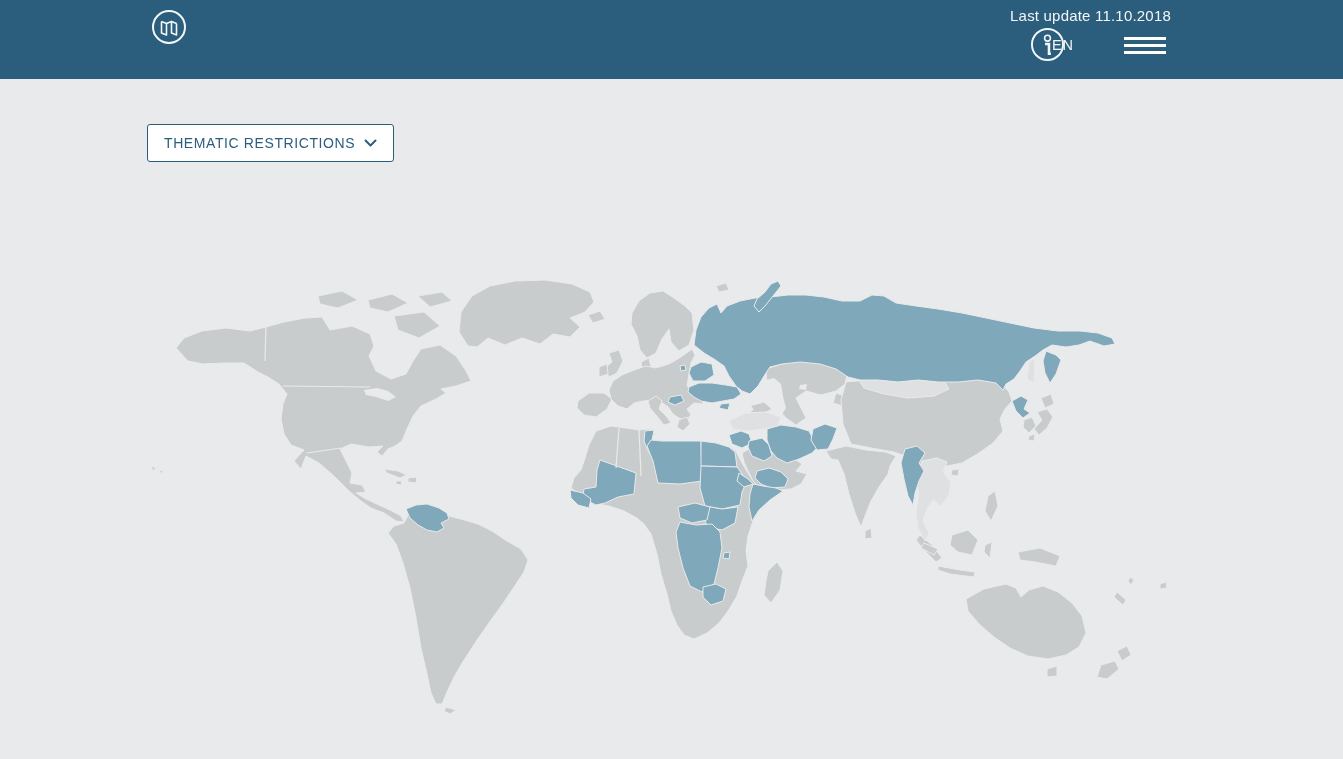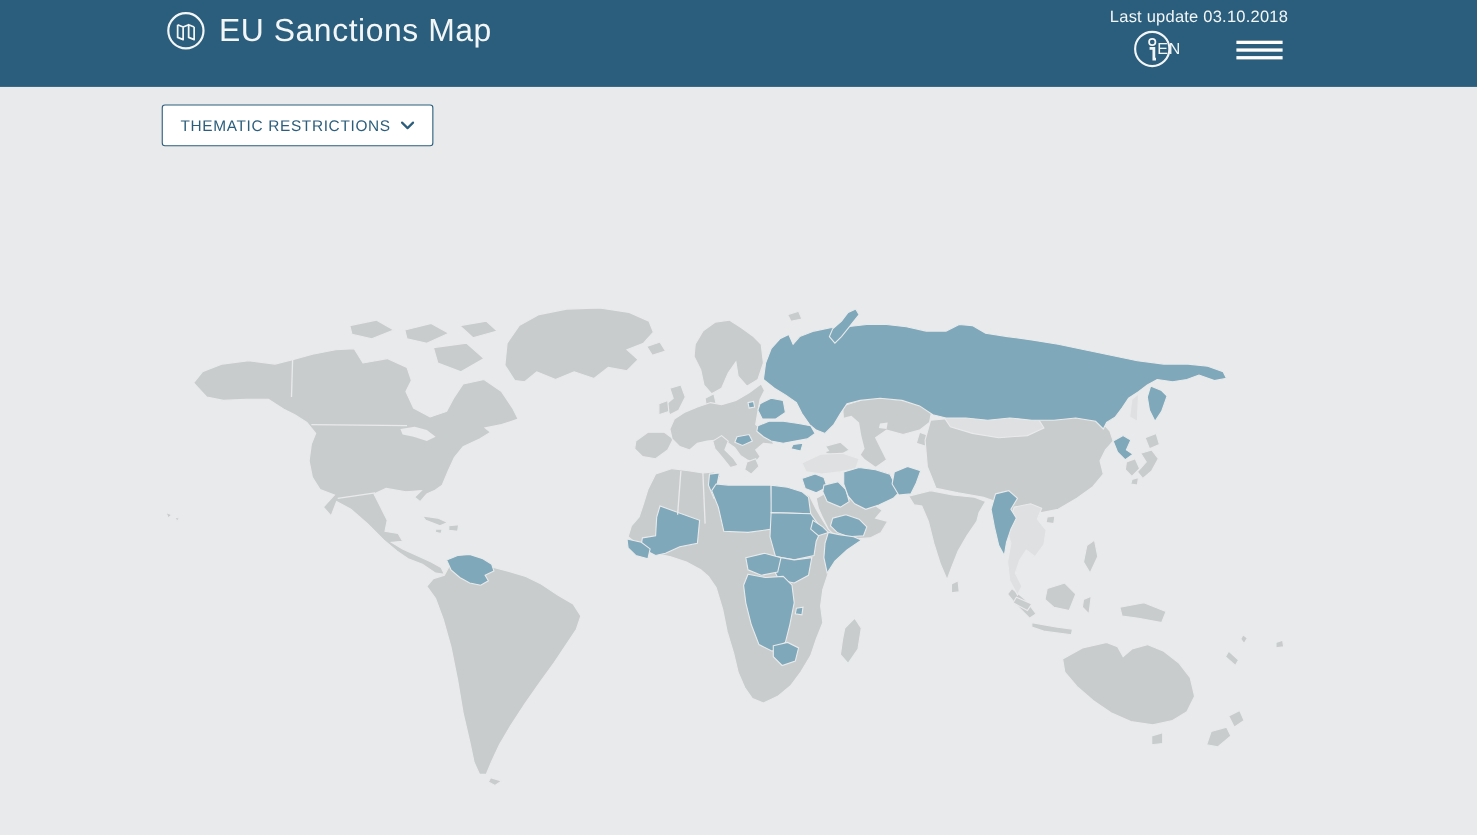--- a/index.html
+++ b/index.html
@@ -26,21 +26,21 @@
   .info-btn{position:absolute;left:1030px;top:27px;width:35px;height:35px;cursor:pointer;}
   .lang{
     position:absolute;left:1052px;top:37px;color:var(--header-text,#f3f6f7);
     font-size:14.5px;letter-spacing:.8px;cursor:pointer;
   }
   .burger{position:absolute;left:1124px;top:37px;width:42px;cursor:pointer;}
   .burger span{display:block;width:42px;height:3px;background:#fff;margin-bottom:4px;}
   .burger span:last-child{margin-bottom:0;}
   
   .thematic-btn{
-    position:absolute;left:147px;top:95px;height:38px;
+    position:absolute;left:147px;top:124px;height:38px;
     display:inline-flex;align-items:center;gap:9px;padding:0 16px;
     background:#fff;border:1px solid var(--accent,#2b5e7c);border-radius:3px;
     color:var(--accent,#2b5e7c);font-size:14px;letter-spacing:.6px;
     font-family:"Liberation Sans",sans-serif;cursor:pointer;
   }
   
   .map-wrap{position:absolute;left:0;top:0;width:1343px;height:759px;}
   .land{fill:var(--country-default,#c9cccd);stroke:var(--page-bg,#e9eaeb);stroke-width:1;}
   .muted{fill:var(--country-muted,#dee0e1);stroke:var(--page-bg,#e9eaeb);stroke-width:1;}
   .blue{fill:var(--country-sanctioned,#7fa8ba);stroke:var(--page-bg,#e9eaeb);stroke-width:1;cursor:pointer;}
@@ -164,24 +164,23 @@
 </div>
 
 <div class="header">
   <div class="brand">
     <span>
       <svg width="36" height="36" viewBox="0 0 36 36">
         <circle cx="18" cy="18" r="16" fill="none" stroke="#f3f6f7" stroke-width="2"></circle>
         <path d="M10.5,12.5 V24 L15.5,26 V14.5 L20.5,12.5 V24 L25.5,26 V14.5 M10.5,12.5 L15.5,14.5 M20.5,12.5 L25.5,14.5" fill="none" stroke="#f3f6f7" stroke-width="1.6" stroke-linejoin="round"></path>
       </svg>
     </span>
-    <span class="brand-title">EU Sanctions Map</span>
   </div>
 
-  <div class="last-update">Last update 03.10.2018</div>
+  <div class="last-update">Last update 11.10.2018</div>
 
   <div class="info-btn">
     <svg width="35" height="35" viewBox="0 0 36 36">
       <circle cx="18" cy="18" r="16" fill="none" stroke="#f3f6f7" stroke-width="2"></circle>
       <circle cx="18" cy="11.5" r="3" fill="none" stroke="#f3f6f7" stroke-width="1.6"></circle>
       <path d="M15.5,17.5 h4 v10 h2" fill="none" stroke="#f3f6f7" stroke-width="2.6"></path>
     </svg>
   </div>
 
   <div class="lang">EN</div>

